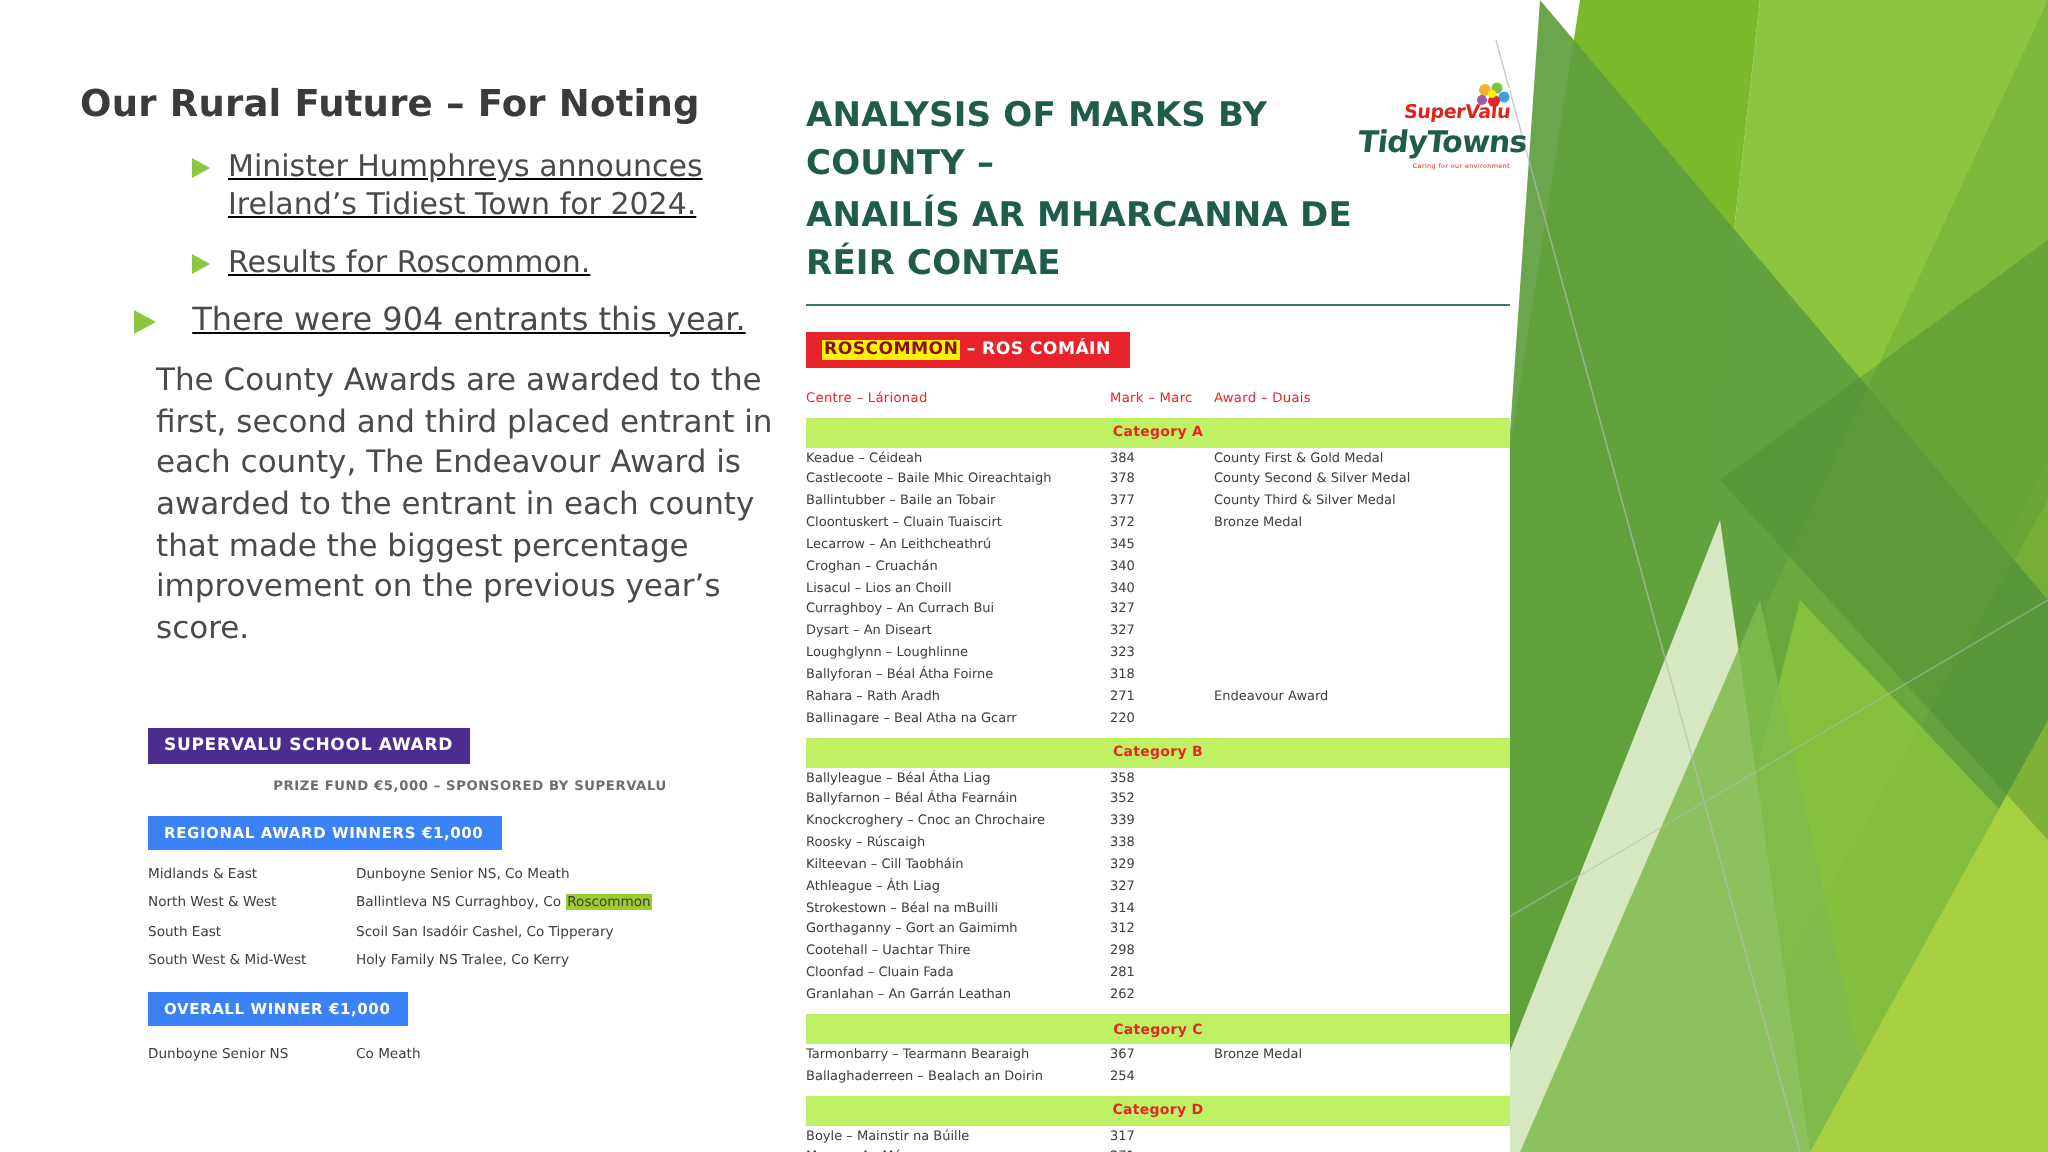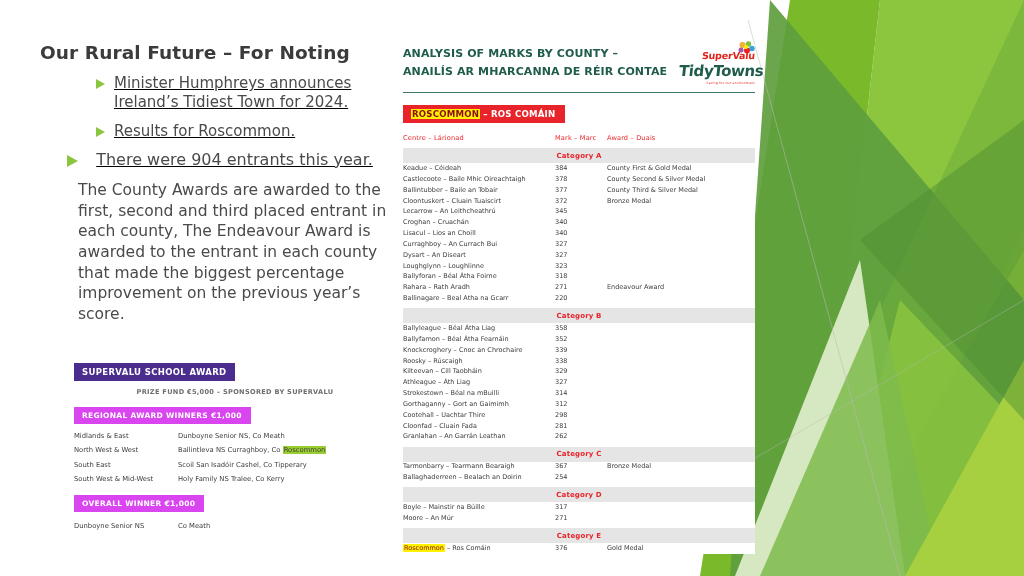--- a/index.html
+++ b/index.html
@@ -38,37 +38,37 @@
   .school-award{position:absolute;left:74px;top:360px;width:320px;z-index:2;}
   .sa-title{
     display:inline-block;background:#4A2D8F;color:#ffffff;
     font-size:8.5px;font-weight:bold;letter-spacing:.35px;
     padding:4px 8px 4px 8px;
   }
   .sa-sub{
     font-size:6.6px;color:#6d6d6d;letter-spacing:.3px;margin:7px 0 7px 2px;font-weight:bold;text-align:center;
   }
   .sa-band{
-    display:inline-block;background:#d946ef;color:#ffffff;
+    display:inline-block;background:#3b82f6;color:#ffffff;
     font-size:7.5px;font-weight:bold;letter-spacing:.3px;
     padding:4px 9px 4px 8px;
   }
   .sa-rows{margin-top:9px;}
   .sa-row{display:flex;font-size:6.8px;color:#3d3d3d;margin-bottom:7px;line-height:1.1;}
   .sa-region{width:104px;flex:0 0 104px;}
   .sa-school{flex:1;}
   .hl-green{background:#9ACD32;padding:0 1px;}
   .sa-winner-band{margin-top:7px;}
   .sa-final{display:flex;font-size:6.8px;color:#3d3d3d;margin-top:10px;}
 
   
   .sheet{position:absolute;left:403px;top:44px;width:352px;z-index:2;background:#fff;}
   .sheet-head{display:flex;align-items:flex-start;justify-content:space-between;}
   .sheet-title{
-    font-size:11px;font-weight:bold;color:#1F5C4B;line-height:1.42;letter-spacing:.1px;
+    font-size:17px;font-weight:bold;color:#1F5C4B;line-height:1.42;letter-spacing:.1px;
     margin:0;padding-top:2px;
   }
   .logo{width:76px;flex:0 0 76px;text-align:right;position:relative;}
   .logo-sv{font-size:9.5px;font-weight:bold;color:#E2231A;letter-spacing:-.2px;line-height:1;
            display:inline-block;transform:skewX(-6deg);}
   .logo-tt{font-size:15px;font-weight:bold;color:#1F5C4B;letter-spacing:-.4px;line-height:1;
            display:block;margin-top:1px;transform:skewX(-6deg);}
   .logo-tt .t2{color:#1F5C4B;}
   .logo-tag{font-size:3.2px;color:#E2231A;letter-spacing:.2px;margin-top:2px;display:block;}
   .logo-star{position:absolute;right:-1px;top:-3px;width:20px;height:18px;}
@@ -84,21 +84,21 @@
   table.marks{width:100%;border-collapse:collapse;table-layout:fixed;}
   table.marks th{
     text-align:left;font-size:6.6px;font-weight:normal;color:#E8242A;
     padding:0 0 6px 0;letter-spacing:.15px;
   }
   table.marks td{font-size:6.5px;color:#3d3d3d;padding:1.6px 0;line-height:1.18;}
   col.c-centre{width:152px;}
   col.c-mark{width:52px;}
   col.c-award{width:auto;}
   tr.cat-row td{
-    background:#e5e5e5;color:#E8242A;font-size:7px;font-weight:bold;
+    background:#bef264;color:#E8242A;font-size:7px;font-weight:bold;
     text-align:center;padding:3.4px 0;letter-spacing:.15px;
   }
   tr.spacer td{height:4px;padding:0;}
 </style>
 </head>
 <body>
 
 <svg id="bg-decor" viewBox="0 0 1024 576" preserveAspectRatio="none">
   <polygon points="1024,0 1024,576 815,576 880,0" fill="#8CC63F"></polygon>
   <polygon points="880,0 815,576 700,576 790,0" fill="#7AB929"></polygon>

